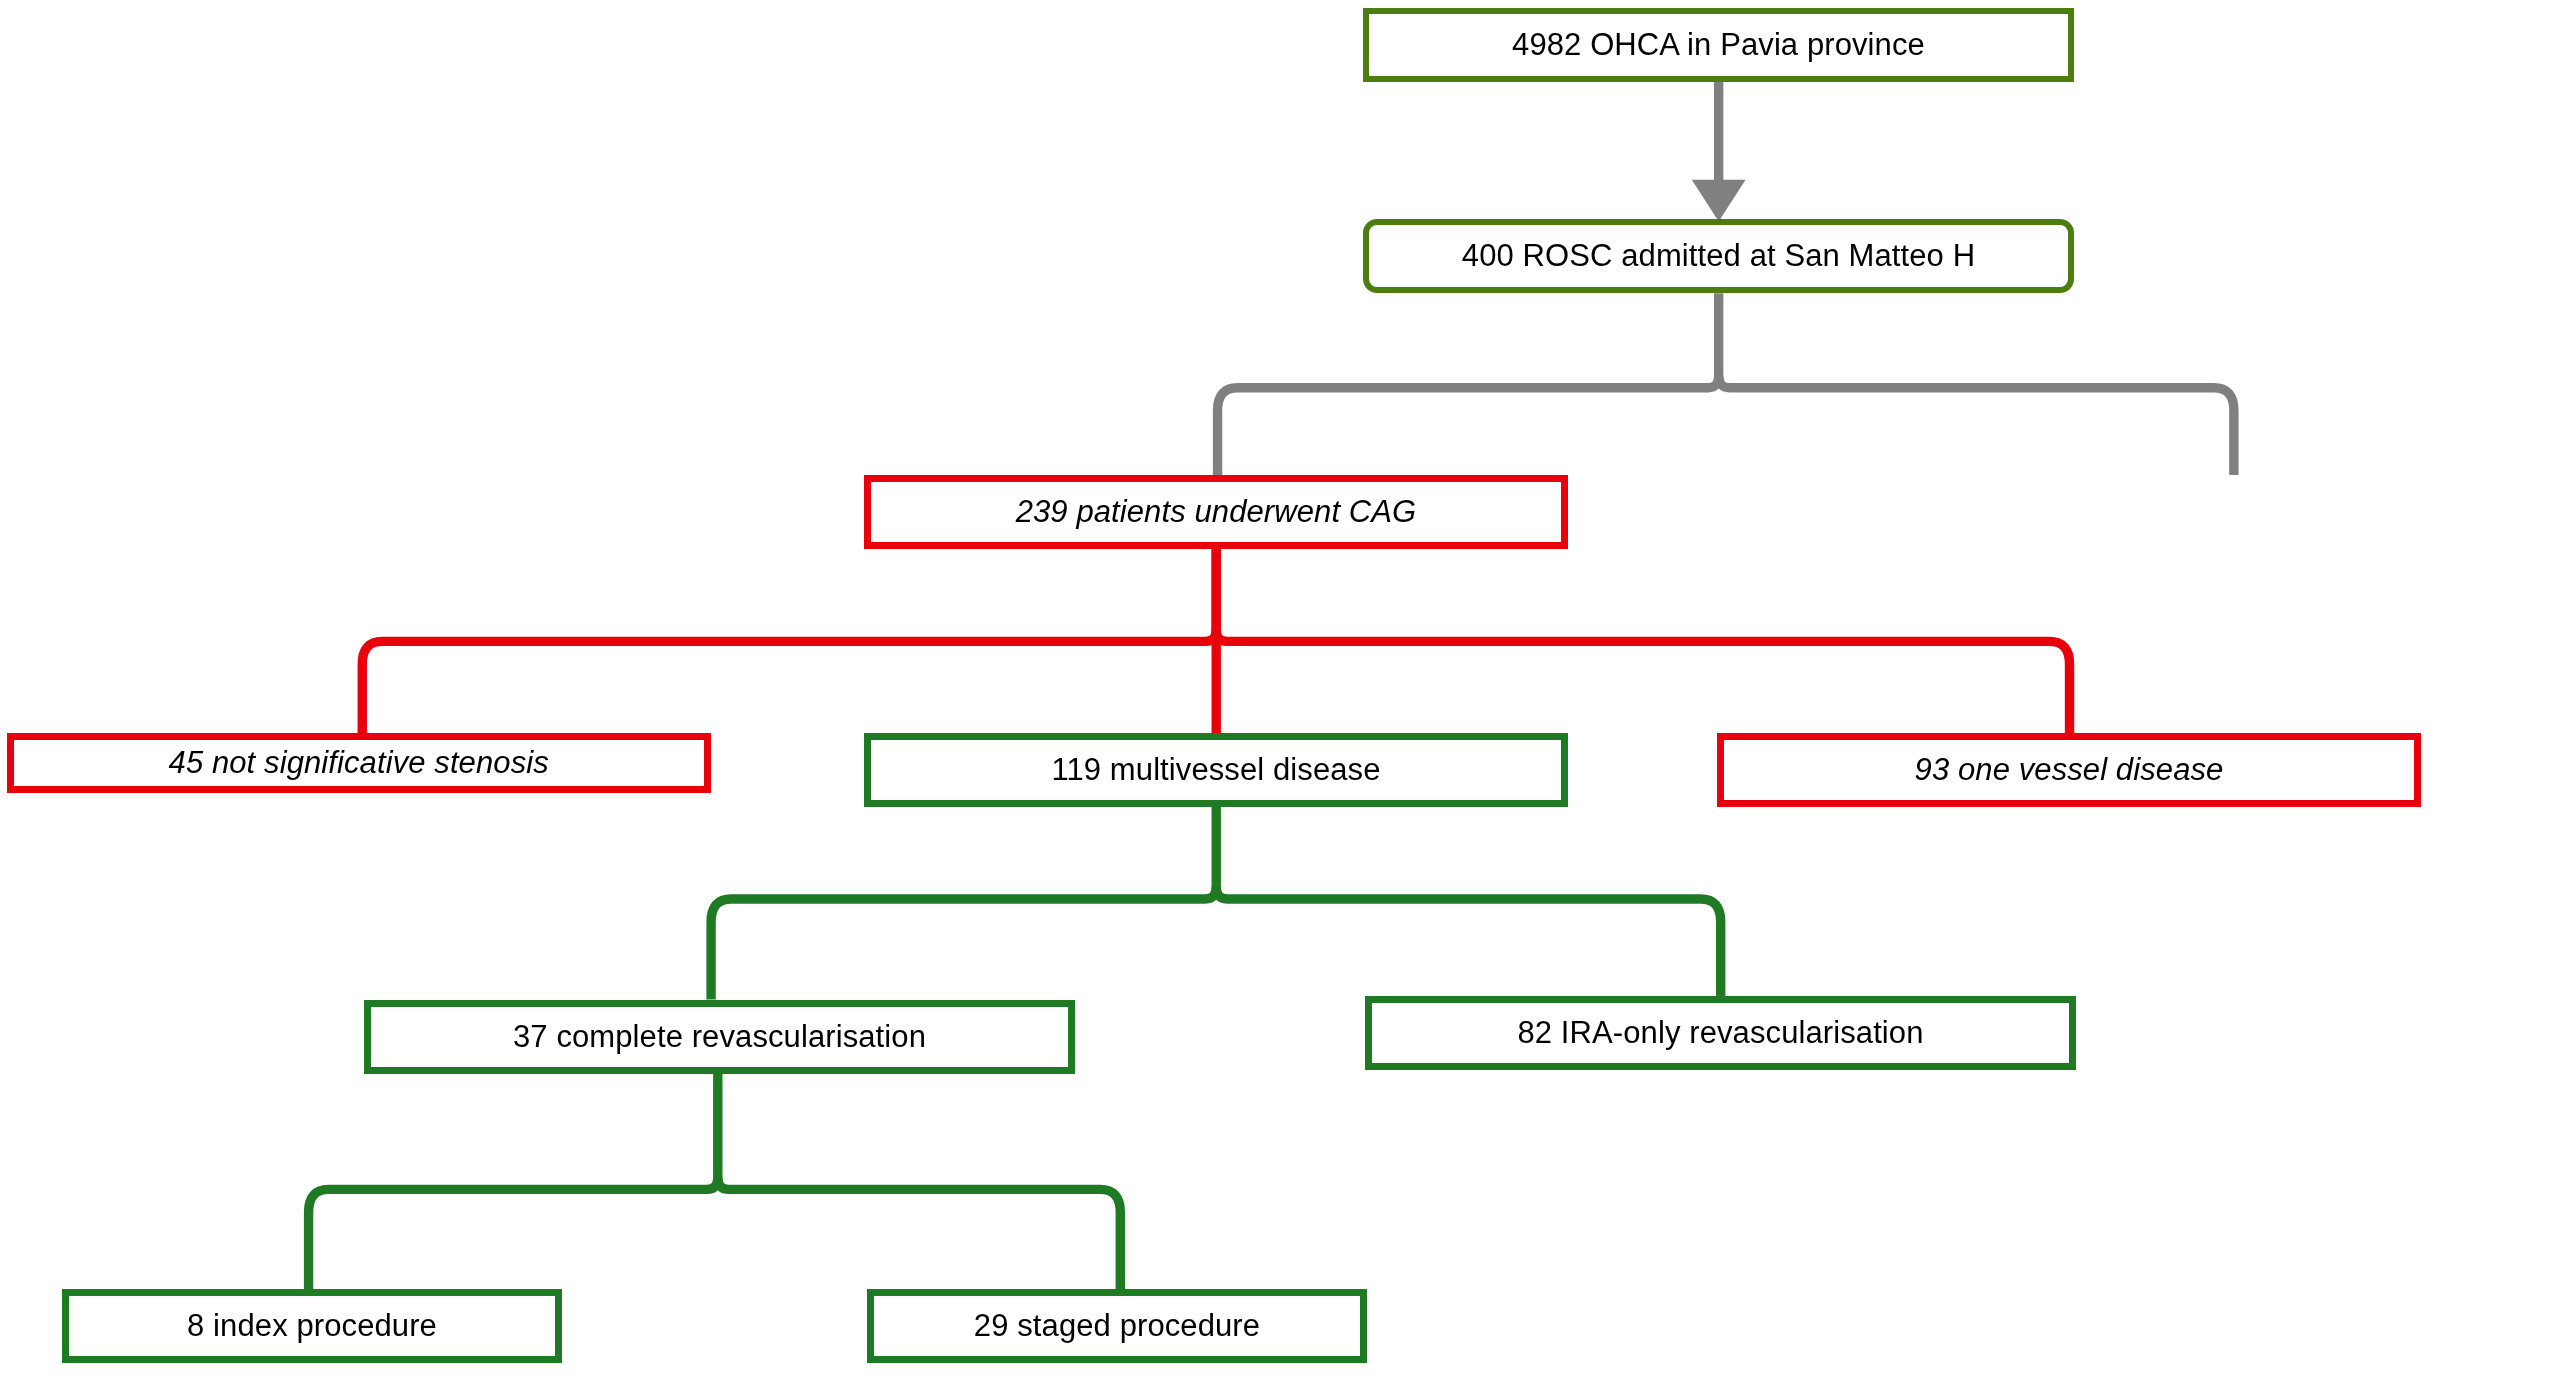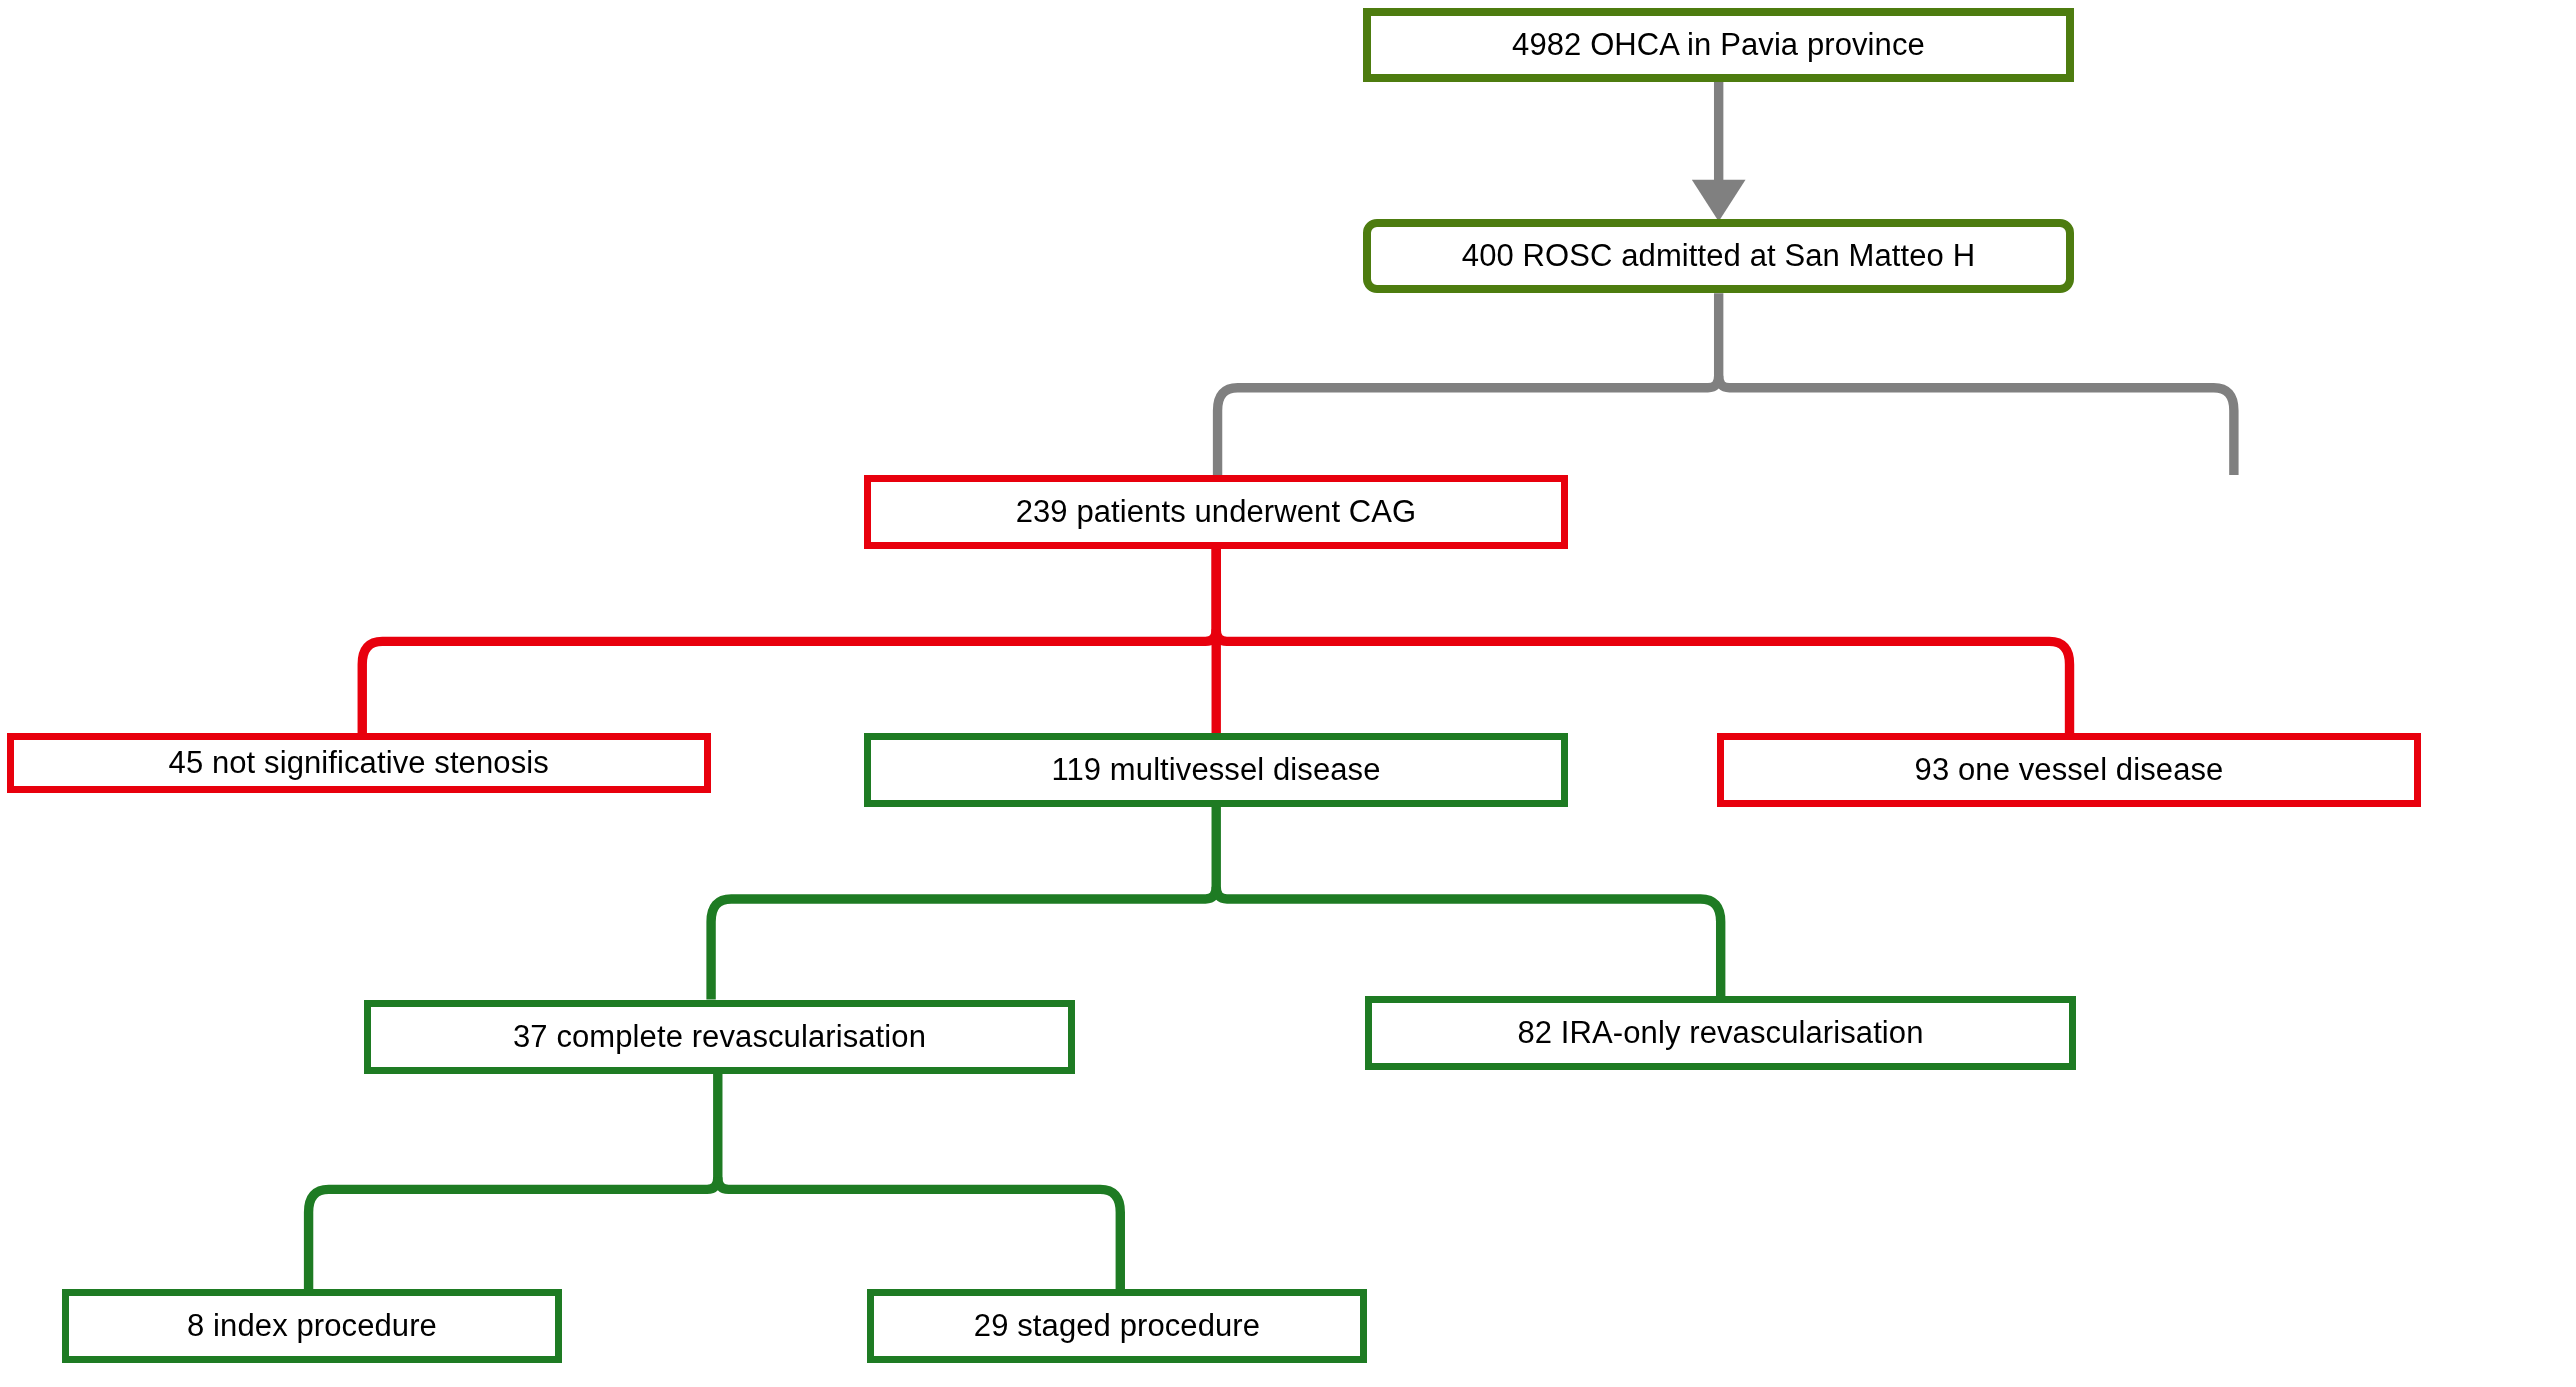--- a/index.html
+++ b/index.html
@@ -32,22 +32,22 @@
     display: flex;
     align-items: center;
     justify-content: center;
     text-align: center;
     color: #000000;
     font-size: 31px;
     line-height: 1.1;
     letter-spacing: 0.1px;
     padding: 0 9.4px;
   }
-  .node.gray   { border: 8px solid #4d7c0f; }
-  .node.red    { border: 7.4px solid #e8000d; }
+  .node.gray   { border: 6px solid #4d7c0f; }
+  .node.red    { border: 7.4px solid #e8000d; font-style: italic; }
   .node.blue   { border: 7.4px solid #16558f; }
   .node.green  { border: 7.4px solid #1e7b23; }
   .node-label {
     display: block;
     white-space: nowrap;
   }
 </style>
 </head>
 <body>
 

